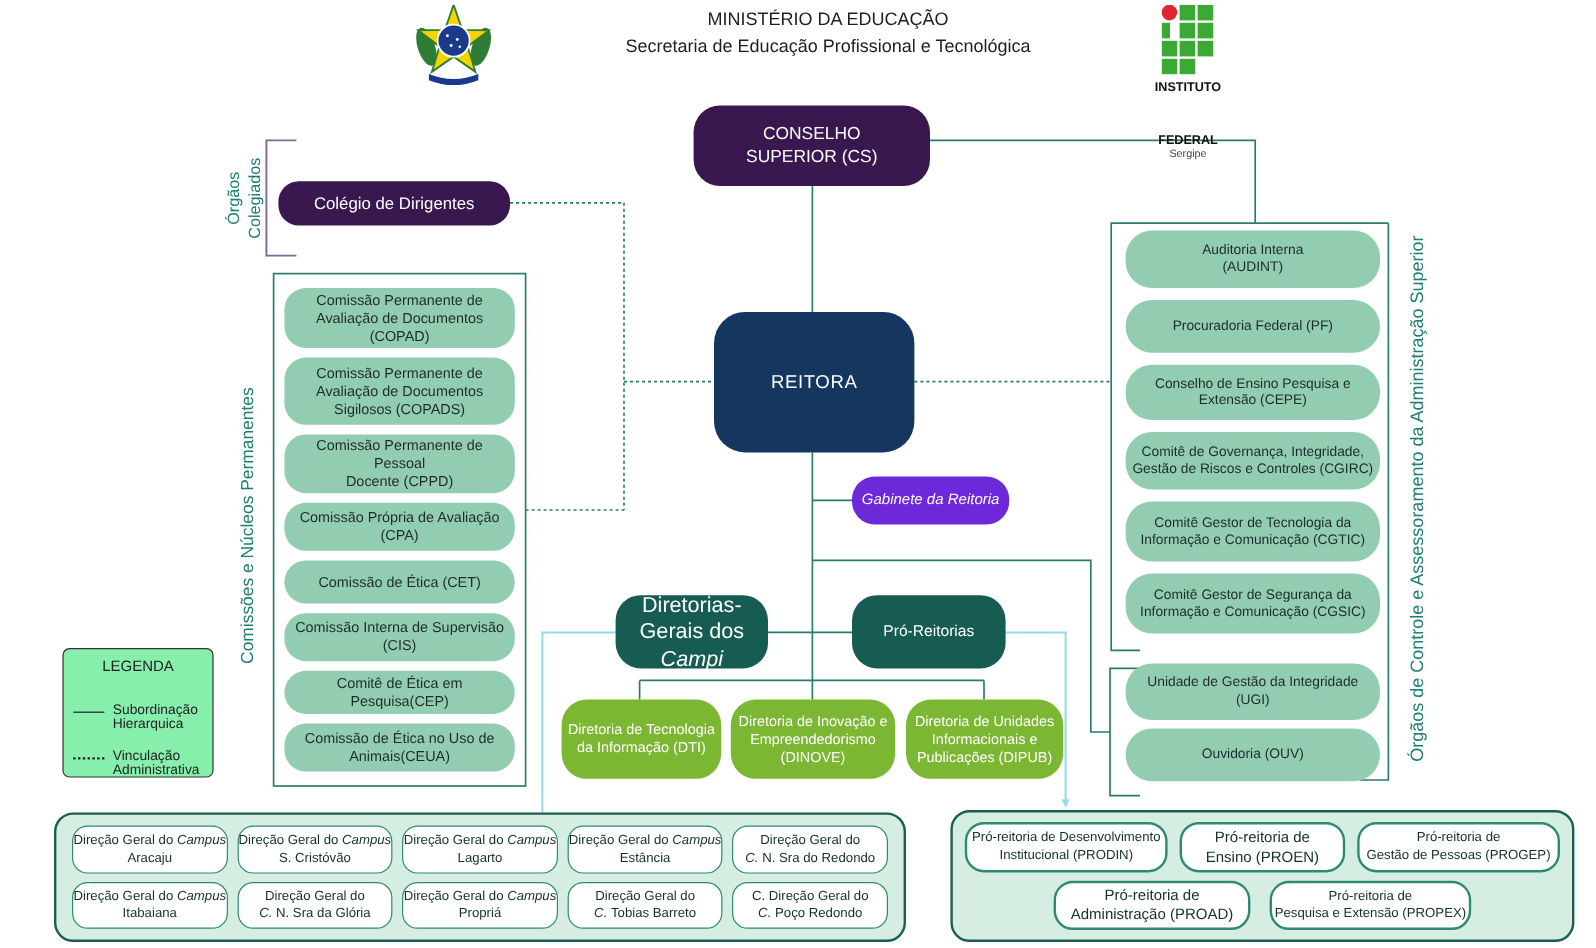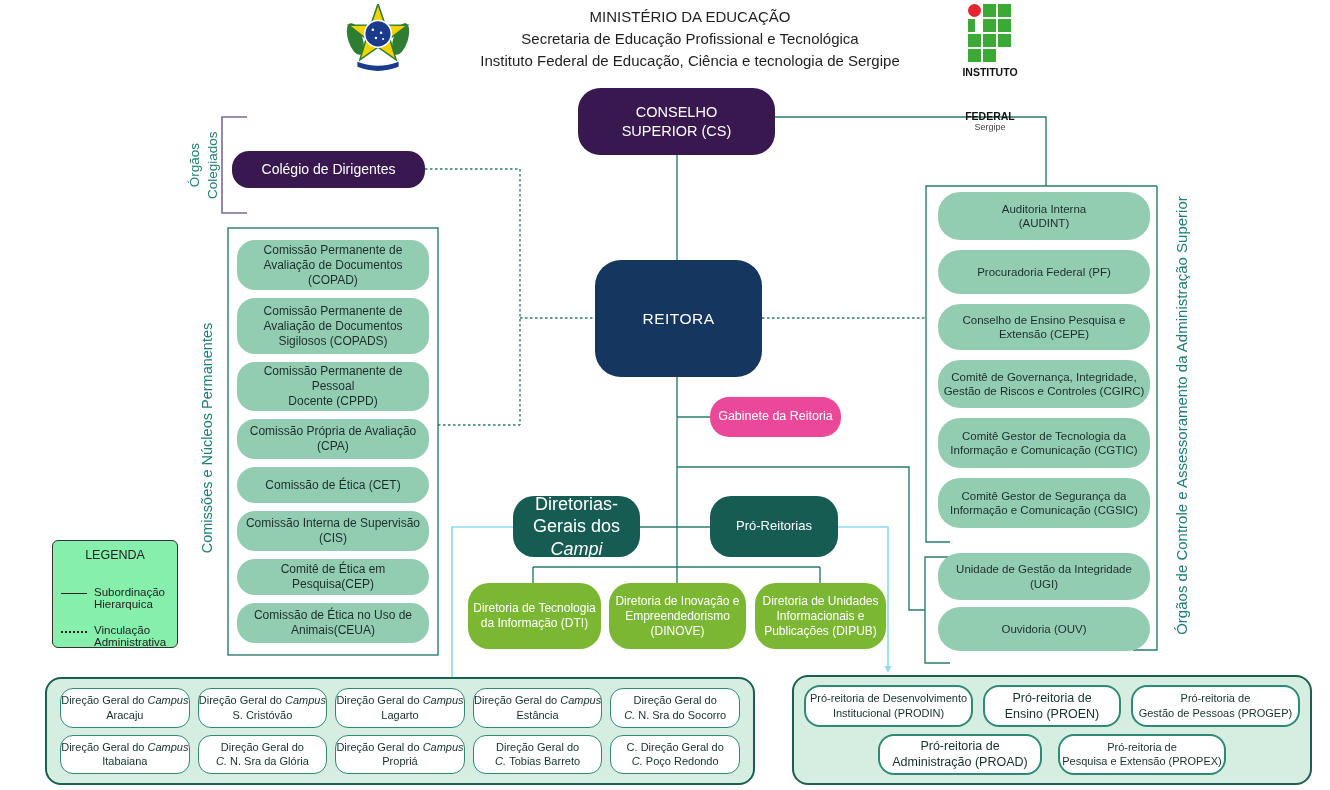--- a/index.html
+++ b/index.html
@@ -3,21 +3,21 @@
 <meta charset="utf-8">
 <style>
   html,body{margin:0;padding:0;background:#fff;}
   .canvas{position:relative;width:1330px;height:790px;background:#fff;overflow:hidden;
           font-family:"Liberation Sans",sans-serif;color:#1d2d2d;}
   .abs{position:absolute;}
   .box{position:absolute;display:flex;flex-direction:column;align-items:center;justify-content:center;
        text-align:center;line-height:1.25;}
   .purple{background:#38184f;color:#fff;font-weight:500;}
   .navy{background:#14365f;color:#fff;font-weight:500;}
-  .green{background:#ec4899;color:#fff;font-weight:500;}
+  .green{background:#6d28d9;color:#fff;font-weight:500;font-style:italic;}
   .dteal{background:#175c52;color:#fff;font-weight:500;}
   .lime{background:#7cb733;color:#fff;font-weight:500;}
   .sage{background:#93cdb1;color:#1d2d2d;border-radius:18px;display:flex;align-items:center;
         justify-content:center;text-align:center;font-size:12px;line-height:1.25;padding:2px 5px;box-sizing:border-box;}
   .wires{position:absolute;left:0;top:0;pointer-events:none;}
   .rot{position:absolute;transform:rotate(-90deg);text-align:center;color:#1e7d74;}
   .hdr{position:absolute;left:430px;top:6px;width:520px;text-align:center;
        font-size:15px;line-height:22px;color:#1f1f1f;font-weight:500;}
   .container-group{position:absolute;background:#d6eee1;border:2.5px solid #1b5f50;border-radius:16px;
        box-sizing:border-box;display:flex;flex-direction:column;justify-content:center;gap:7px;}
@@ -74,21 +74,20 @@
     <circle cx="27" cy="25" r="1.2" fill="#fff"></circle>
       <circle cx="35" cy="28" r="1.2" fill="#fff"></circle>
     <circle cx="30" cy="33" r="1.2" fill="#fff"></circle>
       <circle cx="37" cy="34" r="1" fill="#fff"></circle>
     <path d="M12 56 Q32 64 52 56 L52 61 Q32 69 12 61 Z" fill="#1a3a8c"></path>
   </svg>
 
   <div class="hdr">
     <div>MINISTÉRIO DA EDUCAÇÃO</div>
     <div>Secretaria de Educação Profissional e Tecnológica</div>
-    <div>Instituto Federal de Educação, Ciência e tecnologia de Sergipe</div>
   </div>
 
   <div class="abs" style="left:948px;top:4px;width:84px;text-align:center;">
     <svg width="45" height="58" viewBox="0 0 45 58">
       <circle cx="6.5" cy="6.5" r="6.5" fill="#e3262e"></circle>
       <rect x="15" y="0" width="13" height="13" fill="#3aaa35"></rect>
       <rect x="30" y="0" width="13" height="13" fill="#3aaa35"></rect>
       <rect x="0" y="15" width="7" height="13" fill="#3aaa35"></rect>
       <rect x="15" y="15" width="13" height="13" fill="#3aaa35"></rect>
       <rect x="30" y="15" width="13" height="13" fill="#3aaa35"></rect>
@@ -178,21 +177,21 @@
       <div class="wbox" style="flex:1;">
         <div class="nl"><span>Direção Geral do </span><span class="it">Campus</span></div>
         <div class="nl"><span class="it"></span><span>Lagarto</span></div>
       </div>
       <div class="wbox" style="flex:1;">
         <div class="nl"><span>Direção Geral do </span><span class="it">Campus</span></div>
         <div class="nl"><span class="it"></span><span>Estância</span></div>
       </div>
       <div class="wbox" style="flex:1;">
         <div class="nl"><span>Direção Geral do</span><span class="it"></span></div>
-        <div class="nl"><span class="it">C. </span><span>N. Sra do Socorro</span></div>
+        <div class="nl"><span class="it">C. </span><span>N. Sra do Redondo</span></div>
       </div>
     </div>
     <div class="row" style="gap:8px;flex:1;">
       <div class="wbox" style="flex:1;">
         <div class="nl"><span>Direção Geral do </span><span class="it">Campus</span></div>
         <div class="nl"><span class="it"></span><span>Itabaiana</span></div>
       </div>
       <div class="wbox" style="flex:1;">
         <div class="nl"><span>Direção Geral do</span><span class="it"></span></div>
         <div class="nl"><span class="it">C. </span><span>N. Sra da Glória</span></div>

